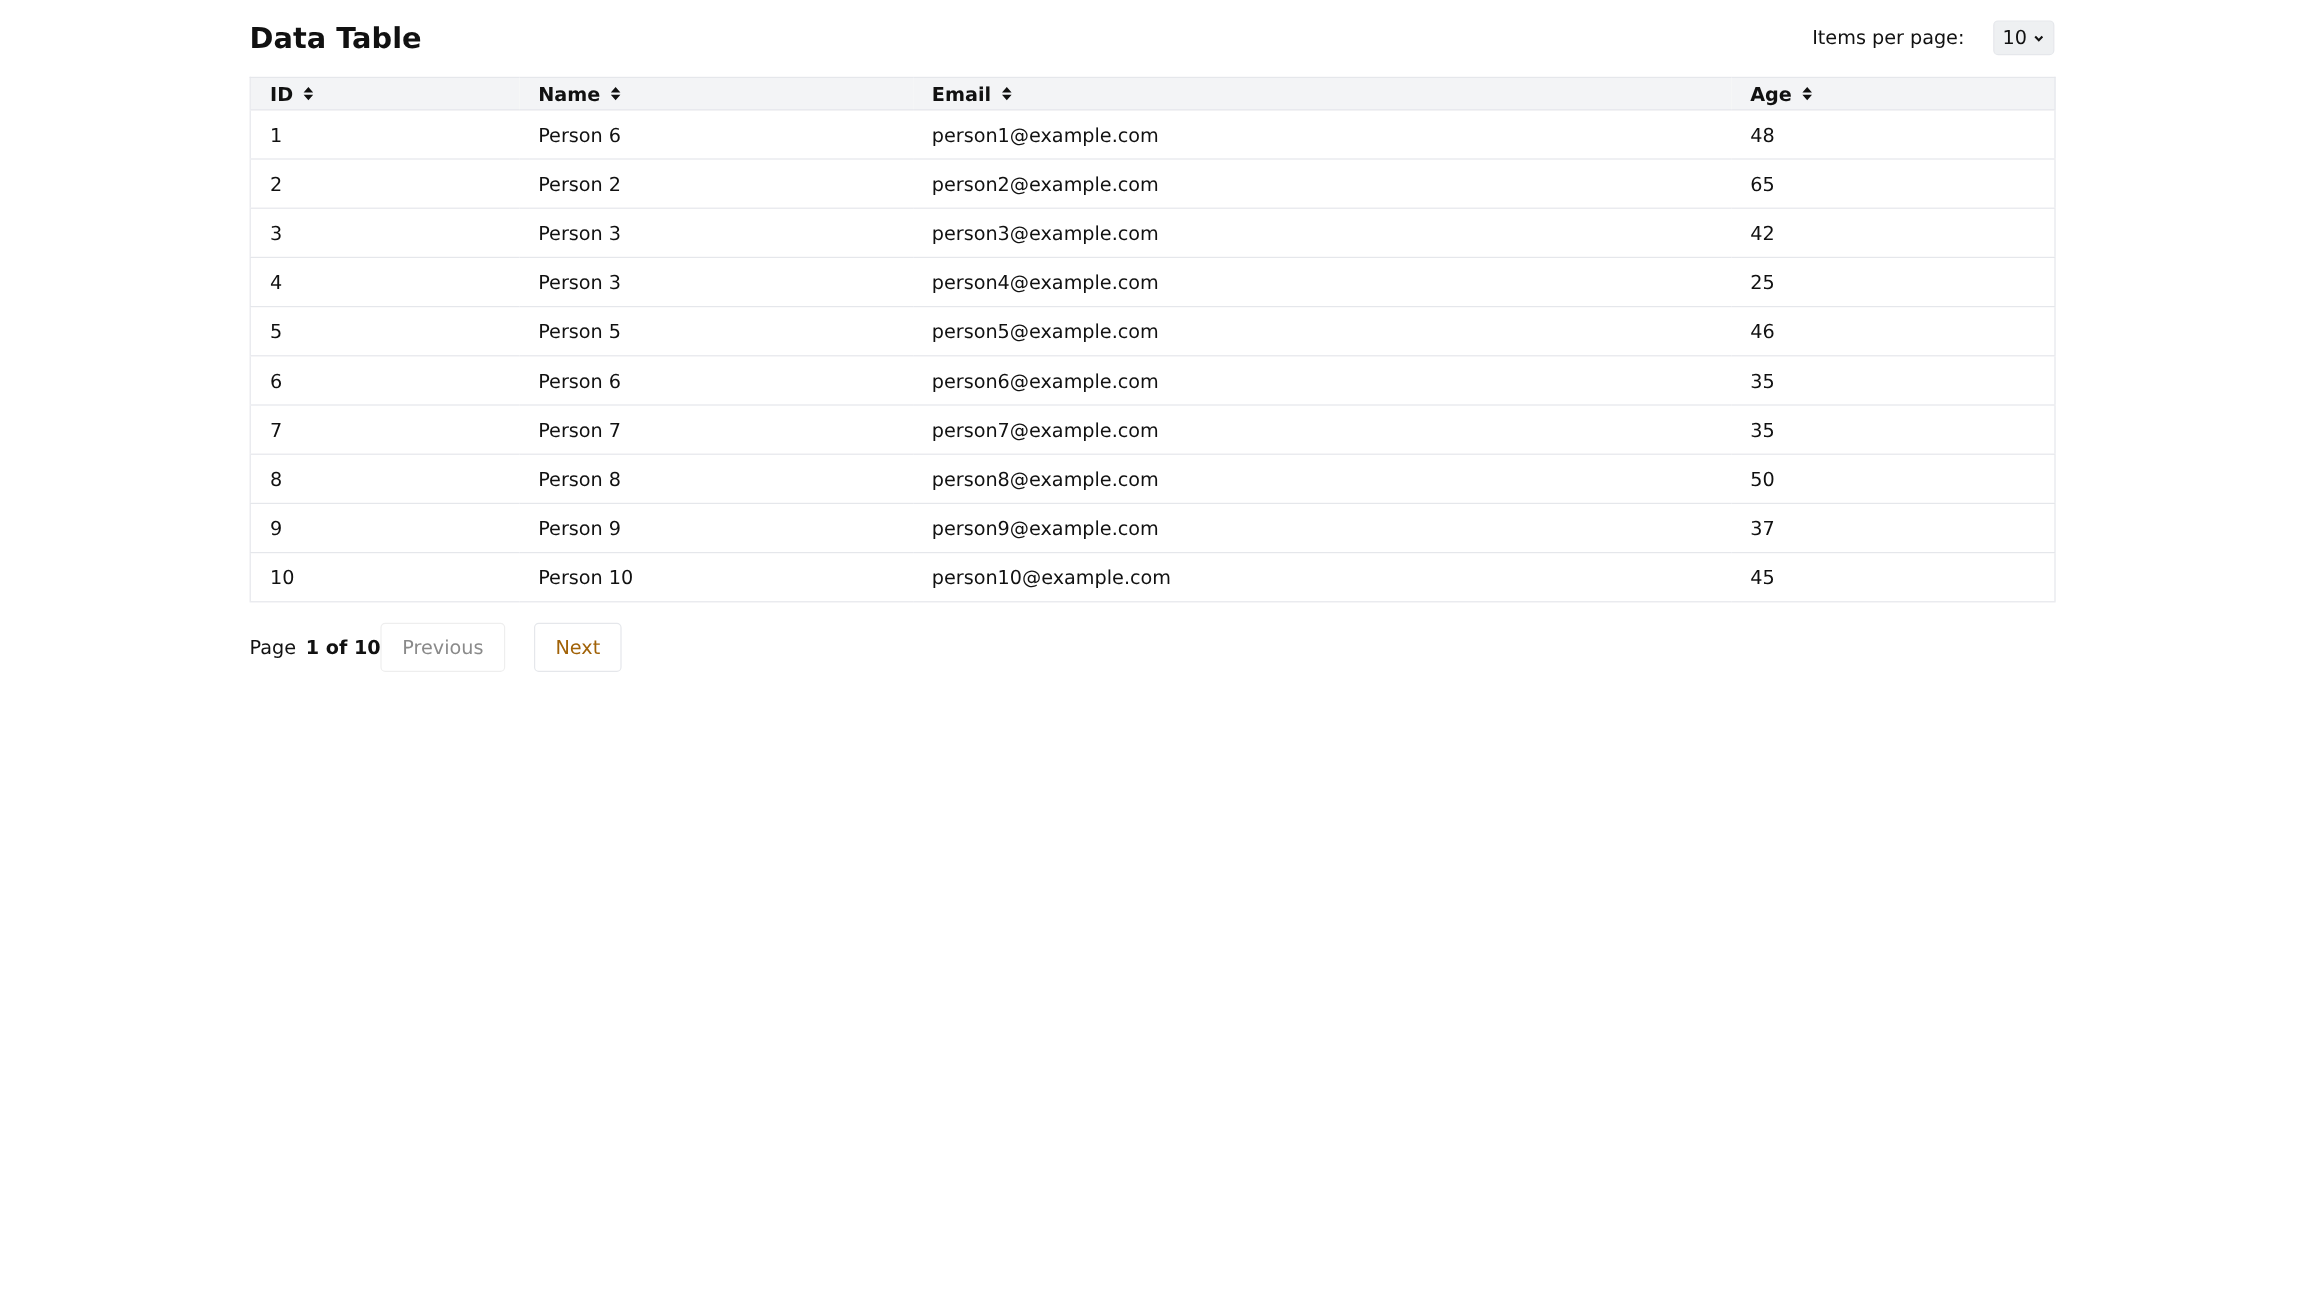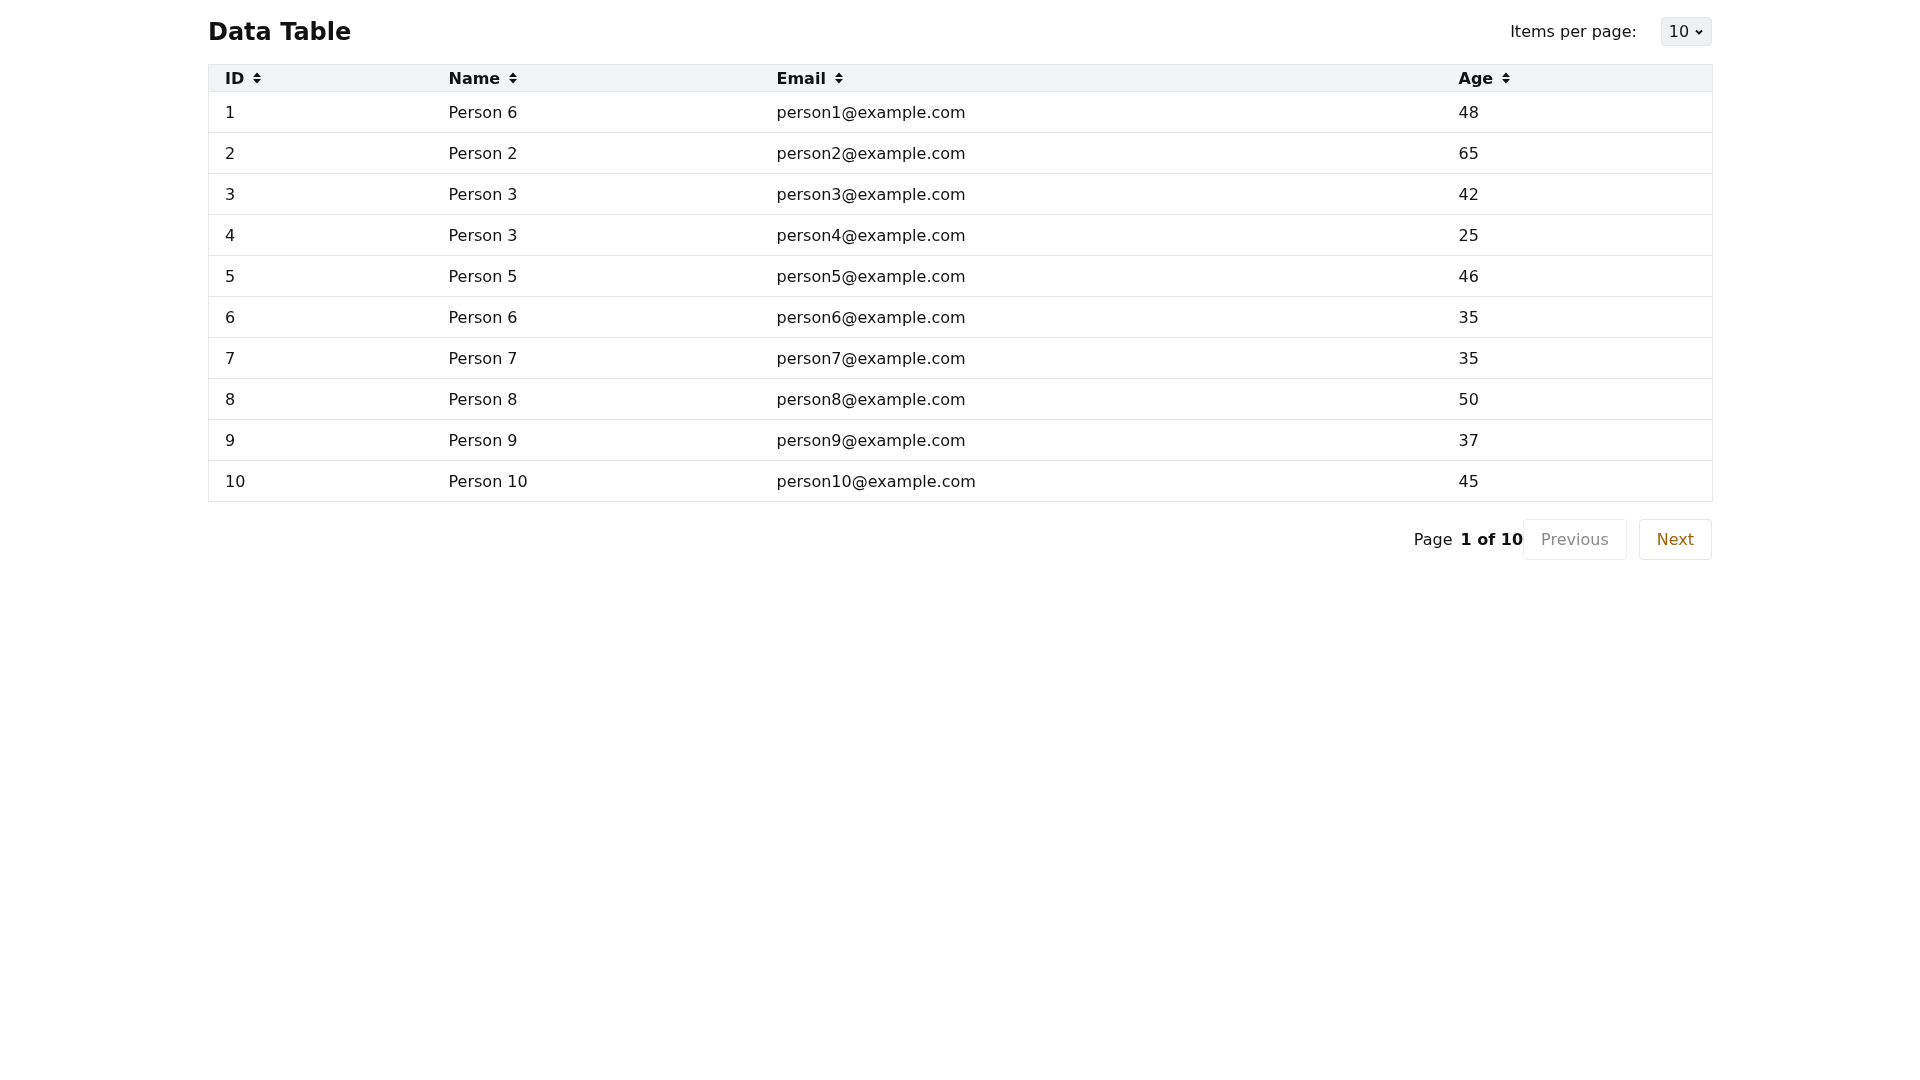--- a/index.html
+++ b/index.html
@@ -11,24 +11,24 @@
     .perpage { display: flex; align-items: center; gap: 24px; font-size: 16px; color: #111; margin-top: -1px; }
     .select { height: 29px; width: 51px; border: 1px solid #e5e7eb; background: #eef0f2; border-radius: 4px;
               display: flex; align-items: center; justify-content: center; gap: 5px; font-size: 16px; cursor: pointer; }
     .select .chev { width: 10px; height: 10px; display: inline-block; }
     table { width: 1504px; border-collapse: collapse; border: 1px solid #e5e7eb; table-layout: fixed; }
     thead tr { background: #f3f4f6; }
     th { height: 27px; text-align: left; font-weight: bold; font-size: 16px; padding: 0 16px; border-bottom: 1px solid #e5e7eb; cursor: pointer; white-space: nowrap; }
     td { height: 41px; font-size: 16px; padding: 0 16px; border-bottom: 1px solid #e5e7eb; white-space: nowrap; }
     .th-inner { display: inline-flex; align-items: center; gap: 8px; }
     .sort-icon { width: 10px; height: 14px; display: inline-block; }
-    .footer { display: flex; justify-content: flex-end; align-items: center; margin-top: 17px; height: 41px; }
+    .footer { display: flex; justify-content: flex-start; align-items: center; margin-top: 17px; height: 41px; }
     .pageinfo { font-size: 16px; display: flex; gap: 8px; }
     .pageinfo b { font-weight: bold; }
-    .btns { display: flex; gap: 12px; }
+    .btns { display: flex; gap: 24px; }
     .btn { height: 41px; padding: 0 17px; border: 1px solid #e5e7eb; border-radius: 4px; background: #fff; font-size: 16px;
            display: flex; align-items: center; font-family: "DejaVu Sans", sans-serif; cursor: pointer; color: #a16207; }
     .btn.disabled { color: #8a8a8a; border-color: #eeeeee; cursor: default; }
   </style>
 </head>
 <body>
 
 <div class="container">
   <div class="topbar">
     <h1 class="title">Data Table</h1>

